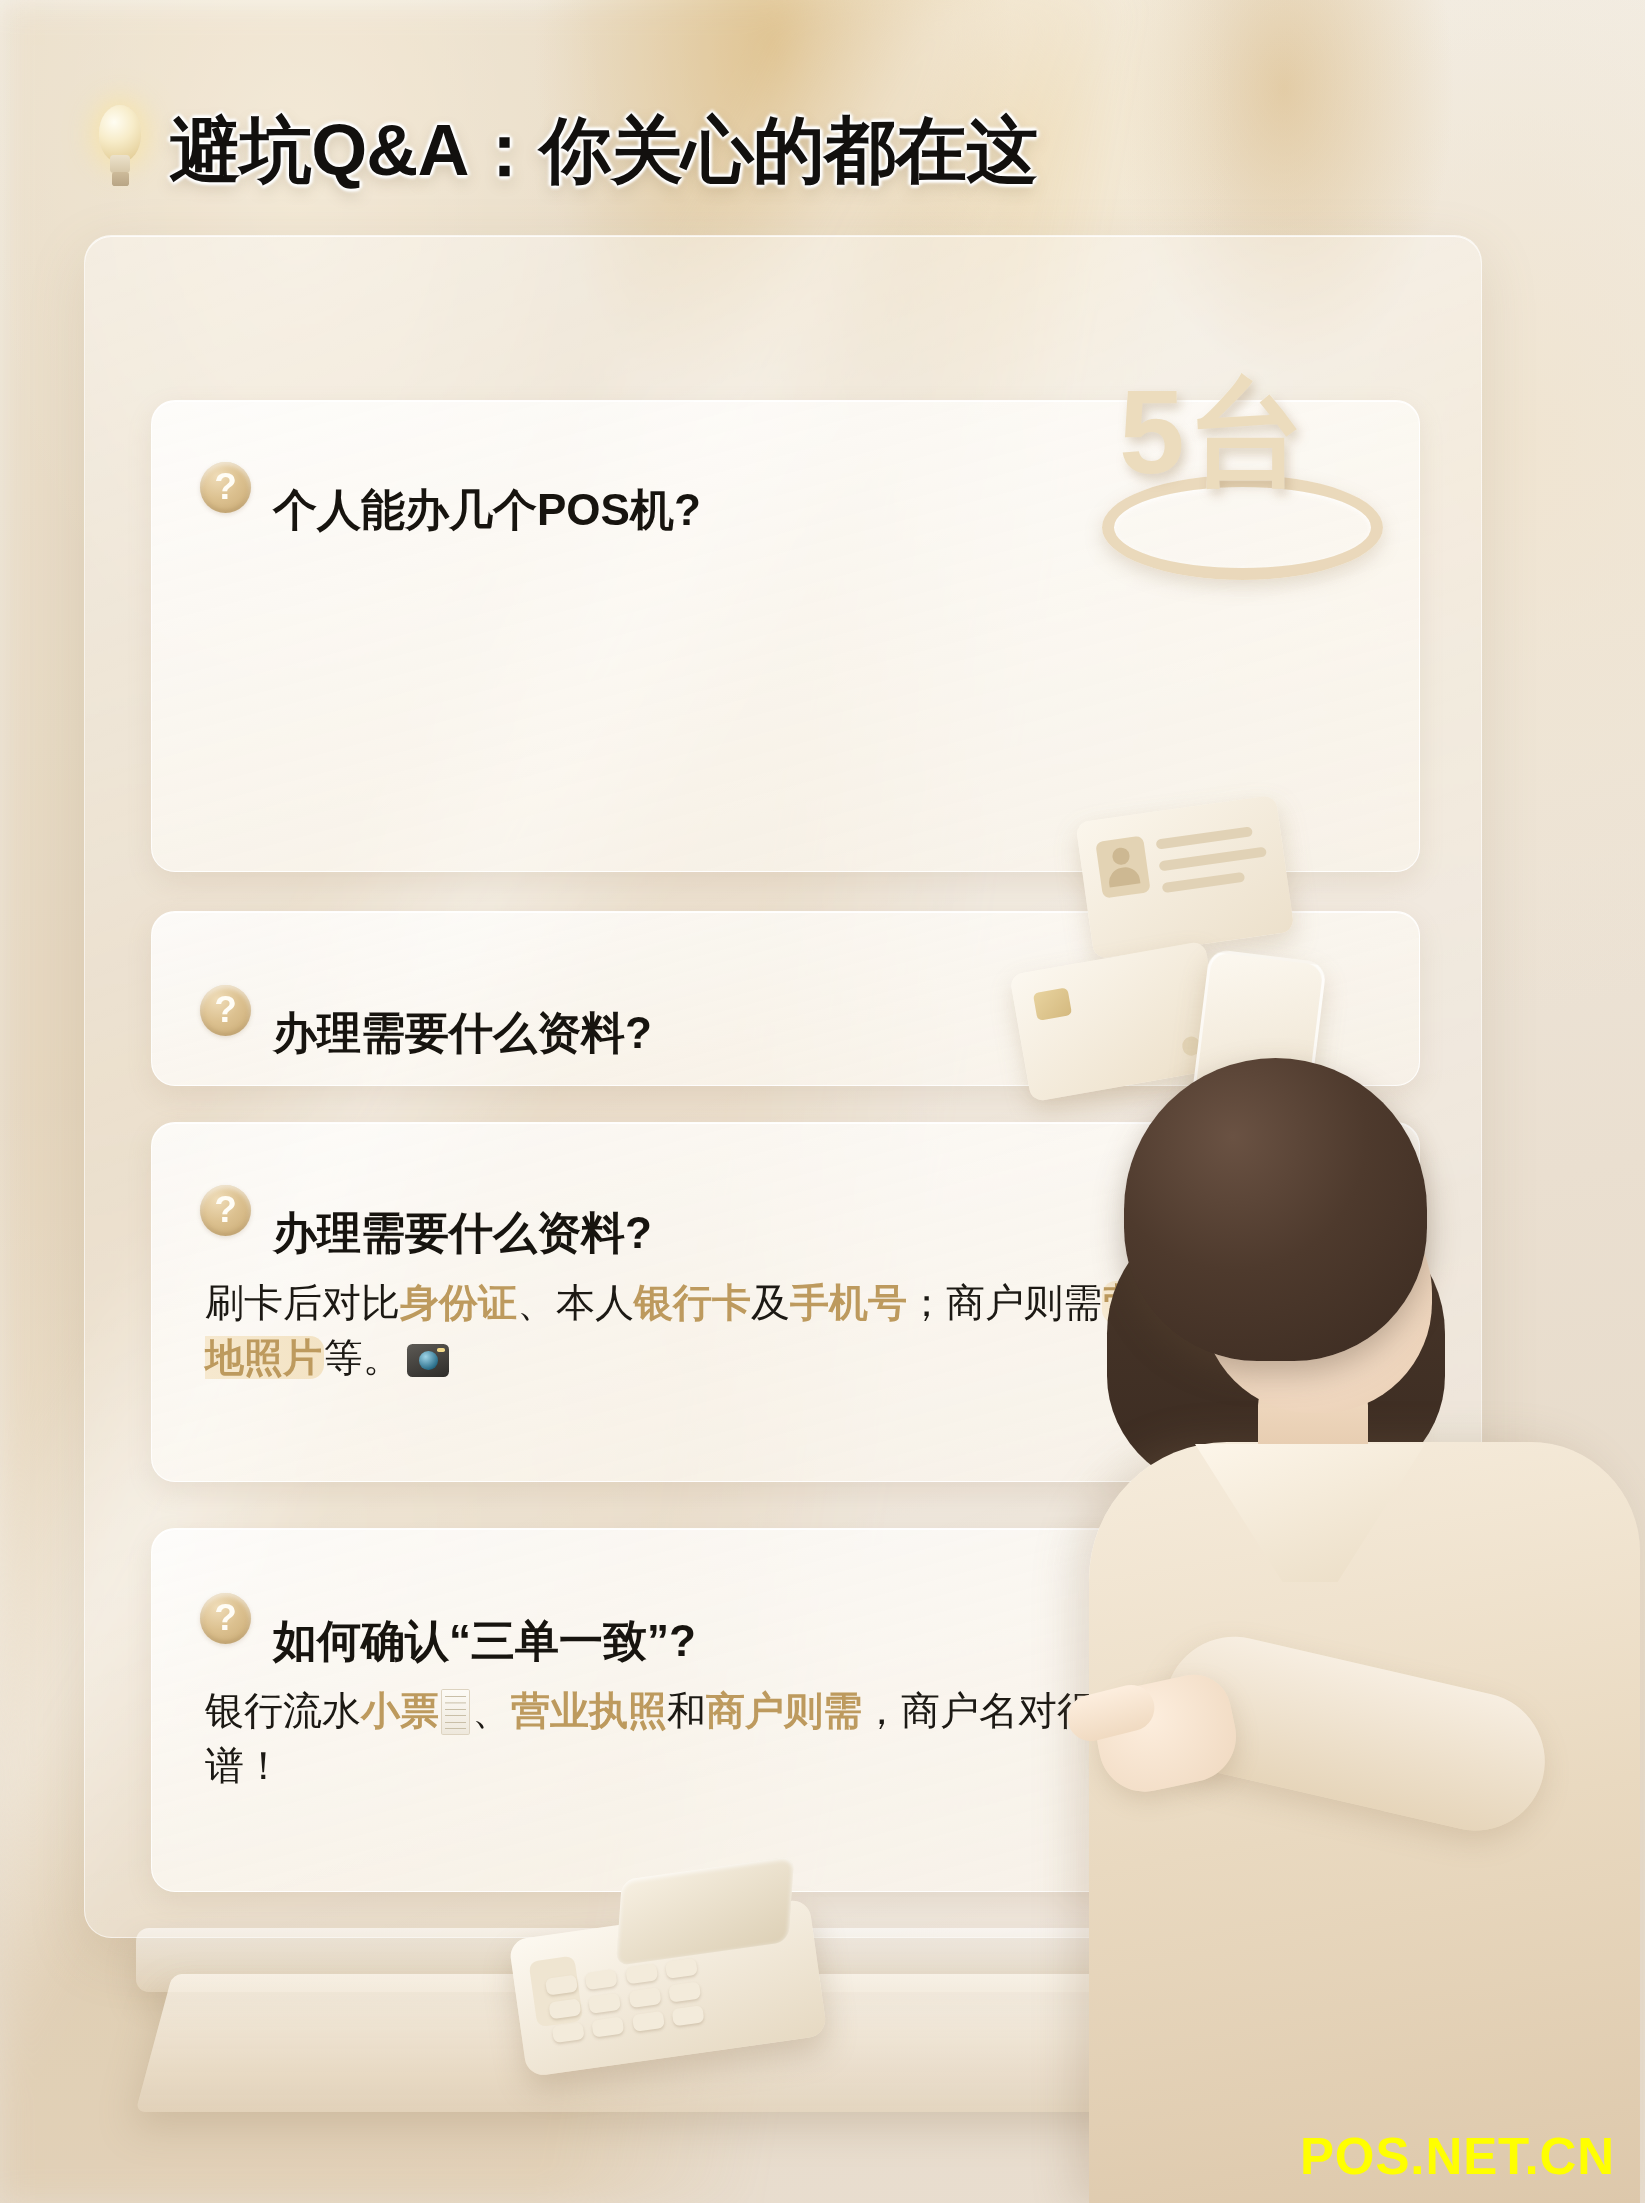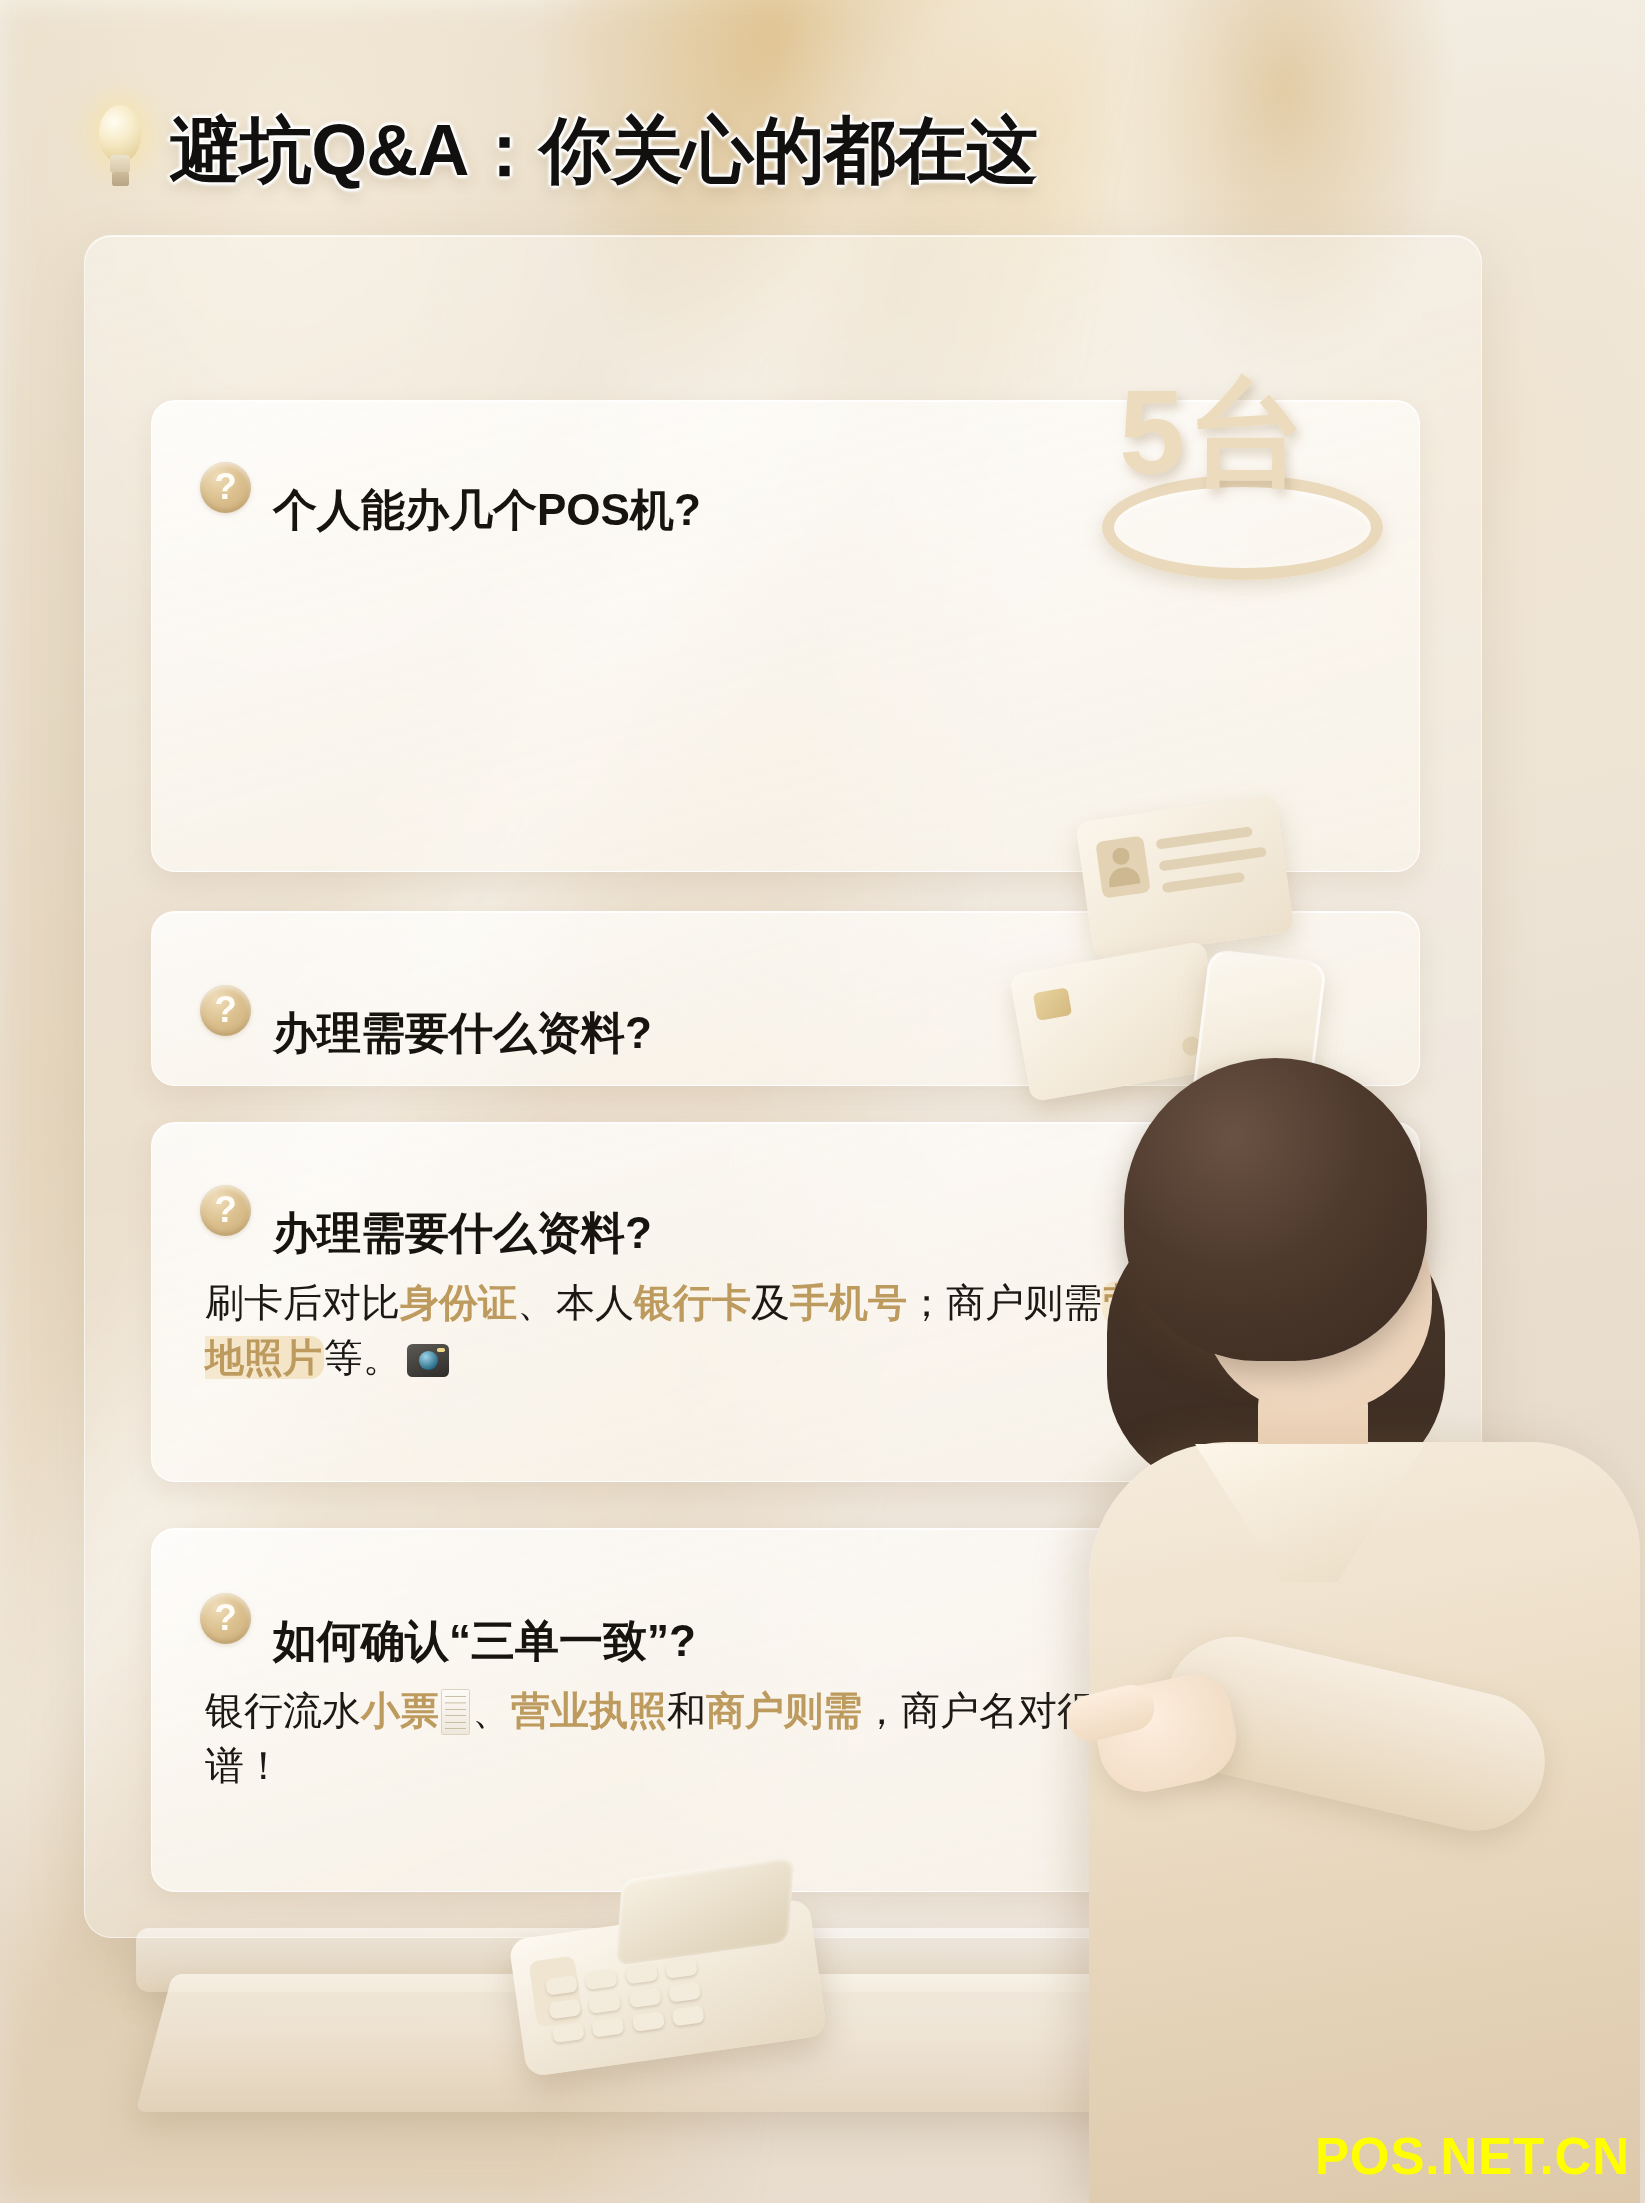--- a/index.html
+++ b/index.html
@@ -159,21 +159,21 @@
   #pos .body{position:absolute;left:0;top:53px;width:303px;height:138px;border-radius:18.4px;
     background:linear-gradient(165deg,#fdf9f1,#e6d9c2);box-shadow:0 14.7px 31px rgba(150,125,92,.32);}
   #pos .screen{position:absolute;left:112px;top:9.2px;width:174px;height:84px;border-radius:13px;transform:skewX(-12deg);
     background:linear-gradient(160deg,#f7f0e2,#ddd0b6);box-shadow:inset 0 1.8px 5.5px rgba(255,255,255,.8);}
   #pos .keys{position:absolute;left:31px;top:96px;width:193px;height:70px;}
   #pos .keys i{position:absolute;width:31px;height:16.5px;border-radius:6.4px;background:#f3ebdb;
     box-shadow:0 1.8px 2.8px rgba(140,115,84,.25);}
   #pos .slot{position:absolute;left:16.5px;top:77px;width:46px;height:66px;border-radius:9.2px;background:#efe5d1;}
 
   
-  #watermark{position:absolute;right:16px;bottom:22px;font-size:51px;font-weight:700;color:#ffff00;
+  #watermark{position:absolute;right:31px;bottom:22px;font-size:51px;font-weight:700;color:#ffff00;
     letter-spacing:0.9px;line-height:1;}
 </style>
 </head>
 <body>
 
 <div id="bg"></div>
 
 <div id="title-row">
   <div id="bulb">
     <div class="glass"></div>

